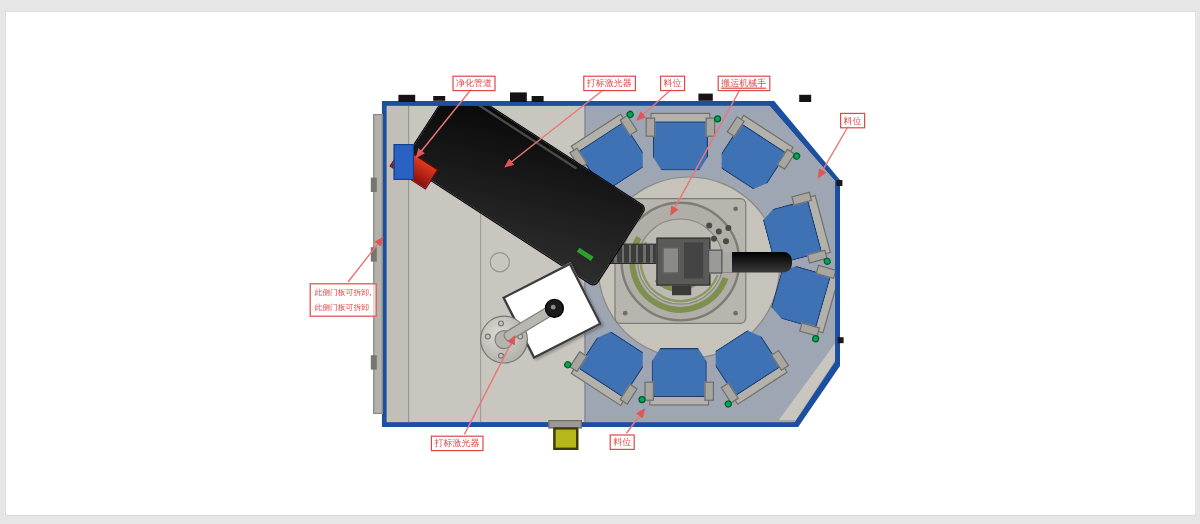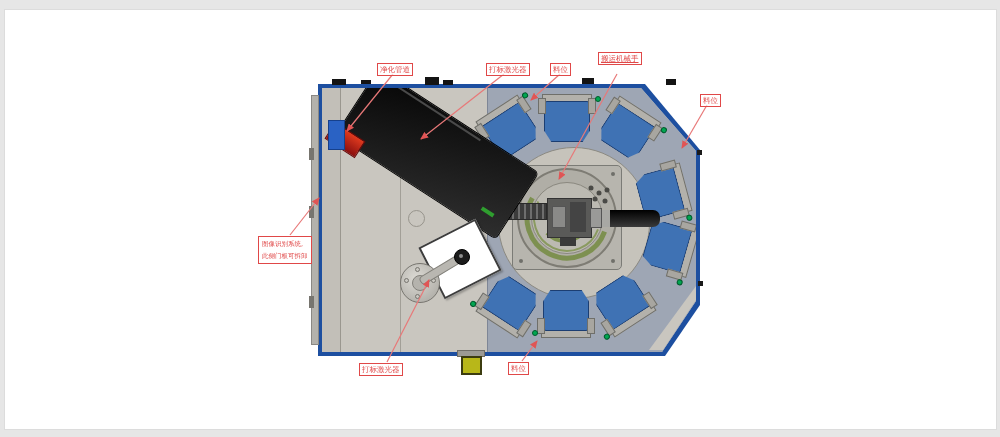--- a/index.html
+++ b/index.html
@@ -220,20 +220,20 @@
   <line x1="617" y1="74" x2="559" y2="179" stroke="#e87878" stroke-width="1.2" marker-end="url(#arw)"></line>
   <line x1="707" y1="105" x2="682" y2="148" stroke="#e87878" stroke-width="1.2" marker-end="url(#arw)"></line>
   <line x1="290" y1="235" x2="319" y2="198" stroke="#e87878" stroke-width="1.2" marker-end="url(#arw)"></line>
   <line x1="387" y1="362" x2="429" y2="280" stroke="#e87878" stroke-width="1.2" marker-end="url(#arw)"></line>
   <line x1="522" y1="361" x2="537" y2="341" stroke="#e87878" stroke-width="1.2" marker-end="url(#arw)"></line>
 </svg>
 
 <div class="abs tag" style="left:377px;top:63px;">净化管道</div>
 <div class="abs tag" style="left:486px;top:63px;">打标激光器</div>
 <div class="abs tag" style="left:550px;top:63px;">料位</div>
-<div class="abs tag" style="left:598px;top:52px;text-decoration:underline;">搬运机械手</div>
+<div class="abs tag" style="left:598px;top:63px;text-decoration:underline;">搬运机械手</div>
 <div class="abs tag" style="left:700px;top:94px;">料位</div>
 <div class="abs tagnote" style="left:258px;top:236px;">
-  <div>图像识别系统,</div>
+  <div>此侧门板可拆卸,</div>
   <div>此侧门板可拆卸</div>
 </div>
 <div class="abs tag" style="left:359px;top:363px;">打标激光器</div>
 <div class="abs tag" style="left:508px;top:362px;">料位</div>
 
 </body></html>

